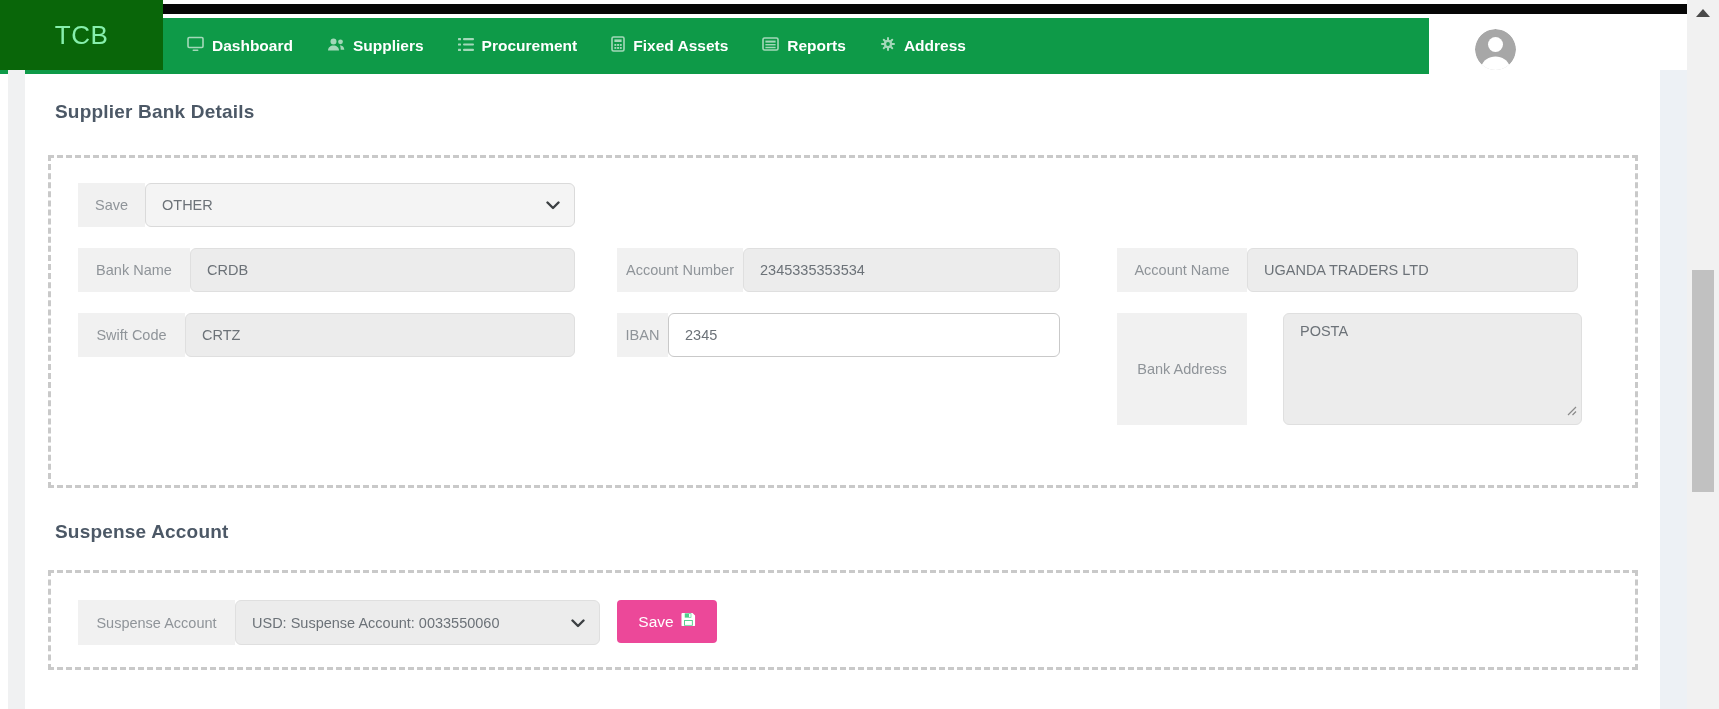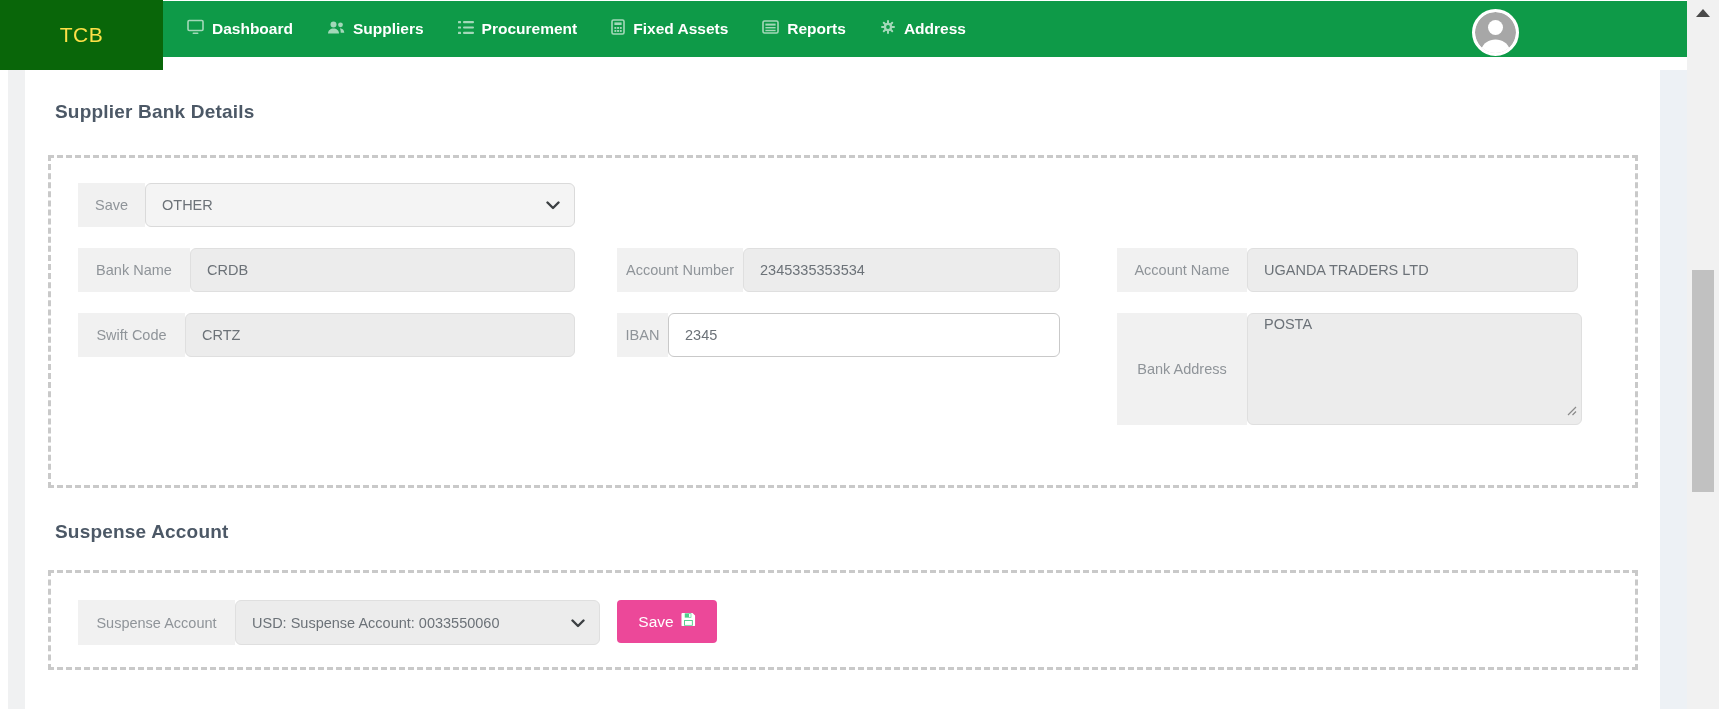--- a/index.html
+++ b/index.html
@@ -1,23 +1,23 @@
 <!DOCTYPE html>
 <html><head>
 <meta charset="utf-8">
 <style>
   * { margin:0; padding:0; box-sizing:border-box; }
   html,body { width:1719px; height:709px; background:#fff; font-family:"Liberation Sans", sans-serif; }
   .root { position:relative; width:1719px; height:709px; overflow:hidden; background:#fff; }
 
   
   .black-strip { position:absolute; left:163px; top:4px; width:1524px; height:10px; background:#060606; }
-  .navbar { position:absolute; left:0; top:1px; width:1687px; height:56px; background:#0e9a48; display:flex; align-items:center;text-decoration:underline; }
-  .brand { position:absolute; left:0; top:0; width:163px; height:70px; background:#096609; color:#fde047;
-           display:flex; align-items:center; justify-content:center; font-size:21px; letter-spacing:.5px; z-index:3; }
+  .navbar { position:absolute; left:0; top:18px; width:1429px; height:56px; background:#0e9a48; display:flex; align-items:center;text-decoration:underline; }
+  .brand { position:absolute; left:0; top:0; width:163px; height:70px; background:#096609; color:#86efac;
+           display:flex; align-items:center; justify-content:center; font-size:26px; letter-spacing:.5px; z-index:3; }
   .nav-items { position:absolute; left:187px; top:0; height:56px; display:flex; align-items:center; gap:34px; }
   .nav-item { display:flex; align-items:center; gap:8px; color:#fff; font-size:15.5px; font-weight:600; cursor:pointer; white-space:nowrap; }
   .nav-item svg { opacity:.62; }
   .avatar { position:absolute; left:1472px; top:8px; width:47px; height:47px; border-radius:50%;
             background:#fff; border:3px solid #fff; overflow:hidden; cursor:pointer; z-index:2;
             display:flex; align-items:center; justify-content:center; }
 
   
   .gutter-left  { position:absolute; left:8px;  top:70px; width:17px; height:639px; background:#f0f1f2; }
   .gutter-right { position:absolute; left:1660px; top:70px; width:27px; height:639px; background:#edf1f5; }
@@ -54,21 +54,21 @@
   #g-accnum      { left:617px; top:248px; width:443px; }
   #g-accname     { left:1117px;top:248px; width:461px; }
   #g-swift       { left:78px;  top:313px; width:497px;border-radius:11px; }
   #g-iban        { left:617px; top:313px; width:443px; }
   #g-bankaddr    { left:1117px;top:313px; width:465px; height:112px; }
   #g-suspense    { left:78px;  top:600px; width:522px; height:45px; }
 
   .lw-bank{width:67px;} .lw-bankname{width:112px;} .lw-accnum{width:126px;} .lw-accname{width:130px;}
   .lw-swift{width:107px;} .lw-iban{width:51px;} .lw-bankaddr{width:130px;} .lw-suspense{width:157px;}
 
-  textarea.ivalue { resize:none; padding-top:1px; height:112px; line-height:1.3; }
+  textarea.ivalue { resize:none; padding-top:8px; height:112px; line-height:1.3;margin-left:36px; }
   .resize-grip { position:absolute; right:5px; bottom:5px; pointer-events:none; }
 
   
   .save-btn { position:absolute; left:617px; top:600px; width:100px; height:43px; background:#ec4899; border:none;
               border-radius:4px; color:#fff; font-size:15.5px; font-weight:400; display:flex; align-items:center;
               justify-content:center; gap:7px; cursor:pointer; font-family:"Liberation Sans", sans-serif; }
 </style>
 </head>
 <body>
 

